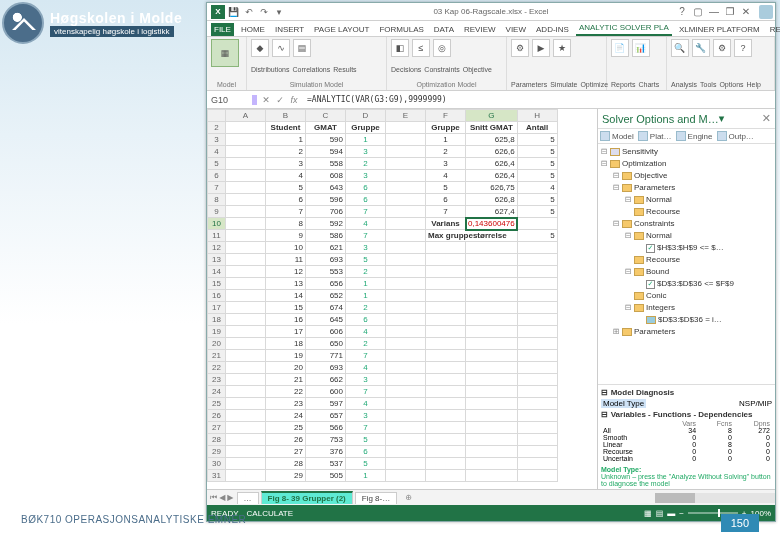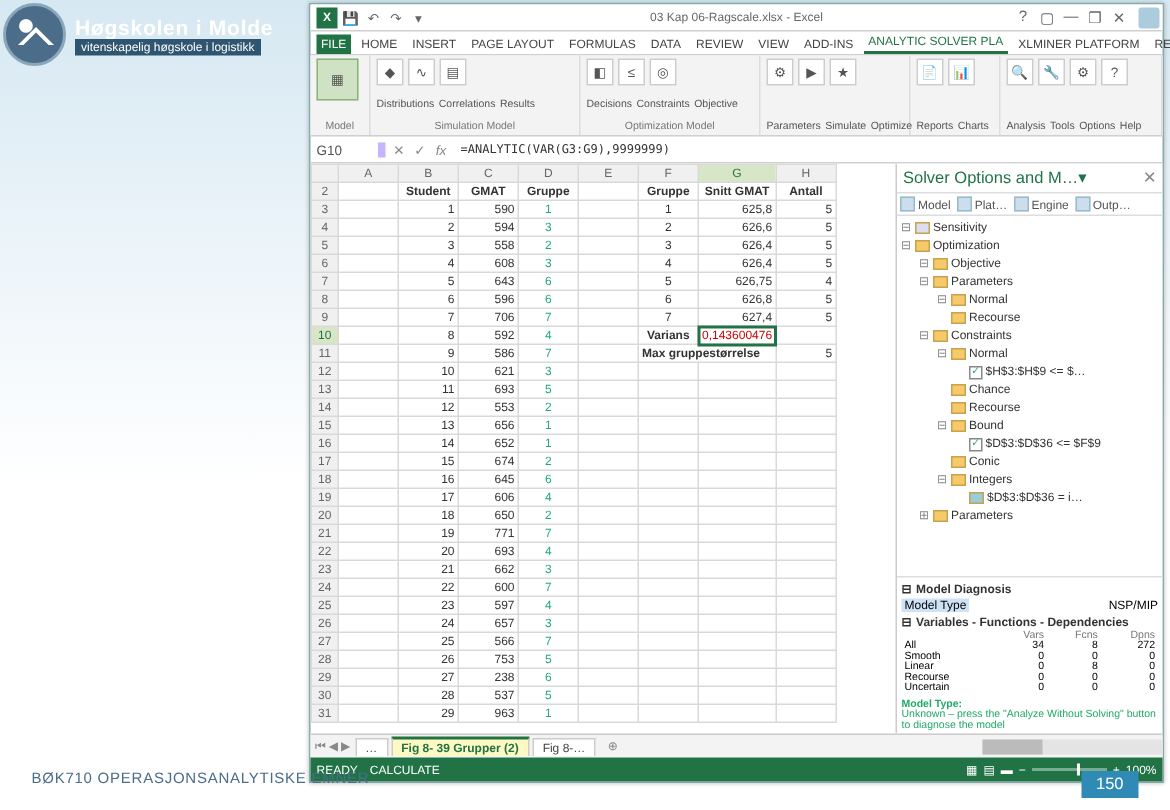--- a/index.html
+++ b/index.html
@@ -79,21 +79,21 @@
   .tp-bottom .row { display: flex; align-items: center; gap: 3px; padding: 1px 0; }
   .tp-bottom .hdr { font-weight: bold; color: #333; }
   .tp-bottom .sel { background: #cfe3f7; padding: 0 2px; }
   .tp-bottom table { width: 100%; border-collapse: collapse; font-size: 7px; }
   .tp-bottom td { padding: 0 2px; }
   .tp-hint { color: #2a6; font-size: 7px; padding: 2px 3px; }
 
   .sheet-tabs { height: 16px; border-top: 1px solid #ccc; display: flex; align-items: center; font-size: 8px; background: #f3f3f3; }
   .sheet-tabs .nav { display: flex; gap: 2px; padding: 0 3px; color: #888; }
   .sheet-tabs .stab { padding: 1px 6px; border: 1px solid #ccc; border-bottom: none; background: #fff; margin-right: 2px; color: #444; }
-  .sheet-tabs .stab.active { background: #fef9c3; color: #217346; font-weight: bold; border-top: 2px solid #217346; }
+  .sheet-tabs .stab.active { background: #5eead4; color: #217346; font-weight: bold; border-top: 2px solid #217346; }
   .sheet-tabs .plus { padding: 0 6px; color: #888; }
   .sheet-tabs .scroll { margin-left: auto; width: 120px; height: 10px; background: #e4e4e4; position: relative; }
   .sheet-tabs .scroll .thumb { position: absolute; left: 0; width: 40px; top: 0; bottom: 0; background: #bbb; }
 
   .statusbar { height: 16px; background: #217346; color: #fff; display: flex; align-items: center; font-size: 8px; padding: 0 4px; gap: 8px; }
   .statusbar .zoom { margin-left: auto; display: flex; align-items: center; gap: 4px; }
   .statusbar .zline { width: 50px; height: 2px; background: #fff6; position: relative; }
   .statusbar .zline .zt { position: absolute; left: 60%; top: -3px; width: 2px; height: 8px; background: #fff; }
 </style>
 </head>
@@ -536,21 +536,21 @@
               <td class="ctr" style="color:#2a7">5</td>
               <td></td>
               <td class="ctr"></td>
               <td class="num"></td>
               <td class="num"></td>
             </tr>
             <tr>
               <th class="rowhdr">29</th>
               <td></td>
               <td class="num">27</td>
-              <td class="num">238</td>
+              <td class="num">376</td>
               <td class="ctr" style="color:#2a7">6</td>
               <td></td>
               <td class="ctr"></td>
               <td class="num"></td>
               <td class="num"></td>
             </tr>
             <tr>
               <th class="rowhdr">30</th>
               <td></td>
               <td class="num">28</td>
@@ -558,21 +558,21 @@
               <td class="ctr" style="color:#2a7">5</td>
               <td></td>
               <td class="ctr"></td>
               <td class="num"></td>
               <td class="num"></td>
             </tr>
             <tr>
               <th class="rowhdr">31</th>
               <td></td>
               <td class="num">29</td>
-              <td class="num">963</td>
+              <td class="num">505</td>
               <td class="ctr" style="color:#2a7">1</td>
               <td></td>
               <td class="ctr"></td>
               <td class="num"></td>
               <td class="num"></td>
             </tr>
           </tbody>
         </table>
     </div>
 
@@ -638,25 +638,20 @@
           </div>
           <div class="node" style="--ind: 24px;">
             <span class="tw">⊟</span>
             <span class="fico f"></span>
             <span>Normal</span>
           </div>
           <div class="node" style="--ind: 36px;">
             <span class="tw"></span>
             <span class="chk">✓</span>
             <span>$H$3:$H$9 &lt;= $…</span>
-          </div>
-          <div class="node" style="--ind: 24px;">
-            <span class="tw"></span>
-            <span class="fico f"></span>
-            <span>Chance</span>
           </div>
           <div class="node" style="--ind: 24px;">
             <span class="tw"></span>
             <span class="fico f"></span>
             <span>Recourse</span>
           </div>
           <div class="node" style="--ind: 24px;">
             <span class="tw">⊟</span>
             <span class="fico f"></span>
             <span>Bound</span>

